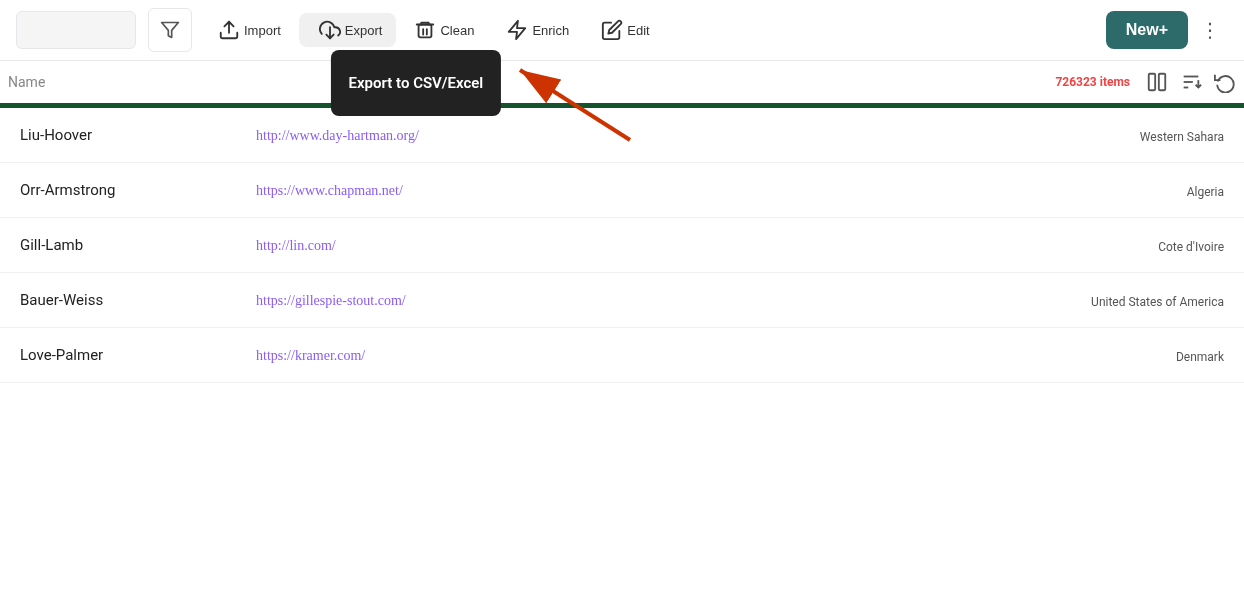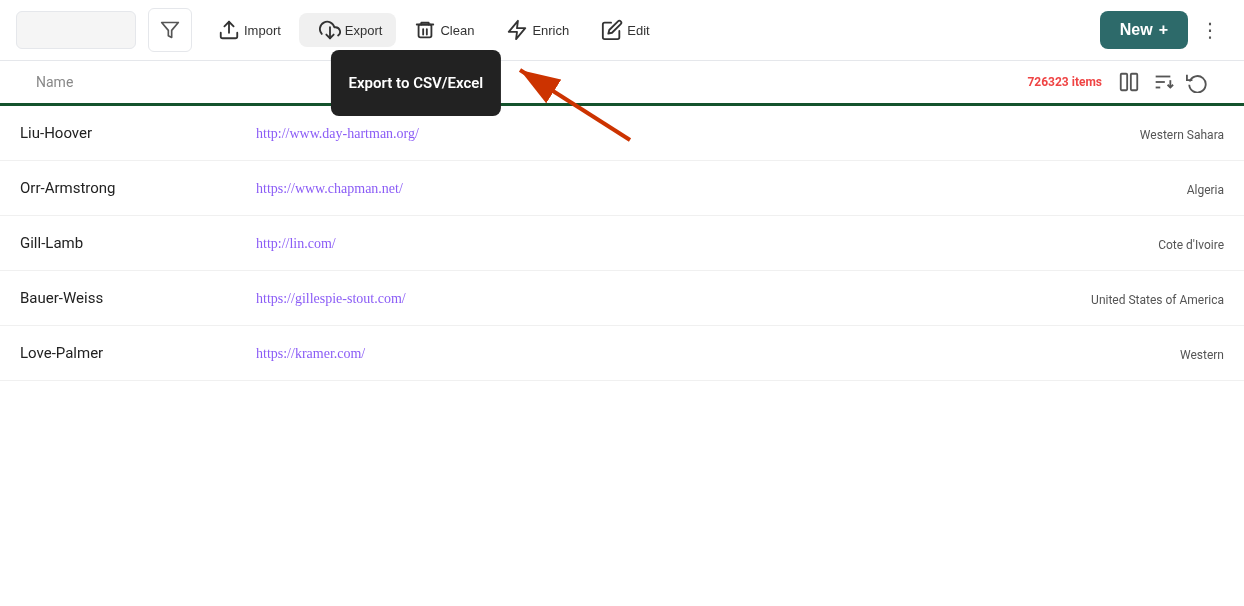--- a/index.html
+++ b/index.html
@@ -63,21 +63,20 @@
       border: 1px solid #e5e7eb;
       border-radius: 6px;
       background: #fff;
       cursor: pointer;
       margin-right: 8px;
     }
 
     .new-btn {
       display: flex;
       align-items: center;
-      gap: 6px;
       padding: 10px 20px;
       background: #2d6a6a;
       color: #fff;
       border: none;
       border-radius: 8px;
       font-size: 16px;
       font-weight: 600;
       cursor: pointer;
       margin-left: auto;
     }
@@ -122,22 +121,22 @@
       top: 60px;
       left: 490px;
       z-index: 200;
       pointer-events: none;
     }
 
     
     .table-header {
       display: flex;
       align-items: center;
-      padding: 10px 36px;
-      border-bottom: 3px solid #14532d;
+      padding: 10px 8px;
+      border-bottom: 5px solid #14532d;
       gap: 16px;
     }
 
     .table-header-name {
       color: #888;
       font-size: 14px;
       font-weight: 400;
       flex: 1;
     }
 
@@ -326,15 +325,15 @@
     <span class="col-country">Cote d'Ivoire</span>
   </div>
     <div class="table-row">
     <span class="col-name">Bauer-Weiss</span>
     <span class="col-url">https://gillespie-stout.com/</span>
     <span class="col-country">United States of America</span>
   </div>
     <div class="table-row">
     <span class="col-name">Love-Palmer</span>
     <span class="col-url">https://kramer.com/</span>
-    <span class="col-country">Western</span>
+    <span class="col-country">Denmark</span>
   </div>
   </div>
 
 </body></html>

